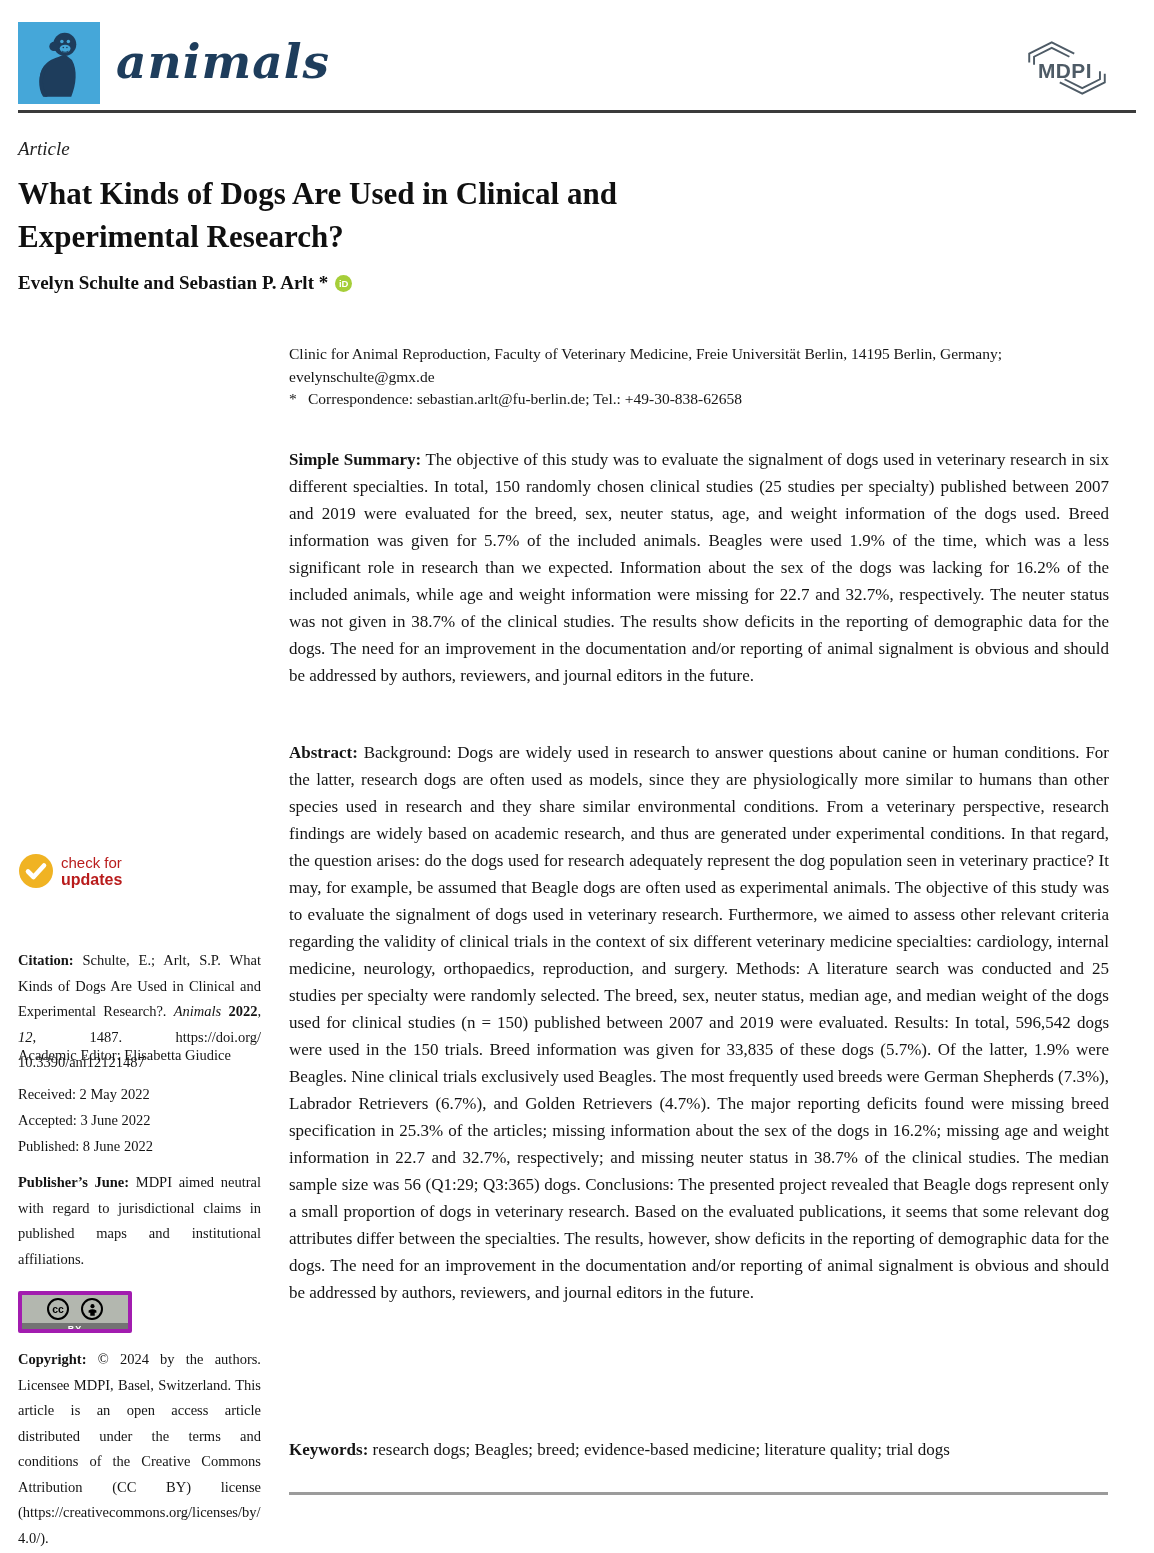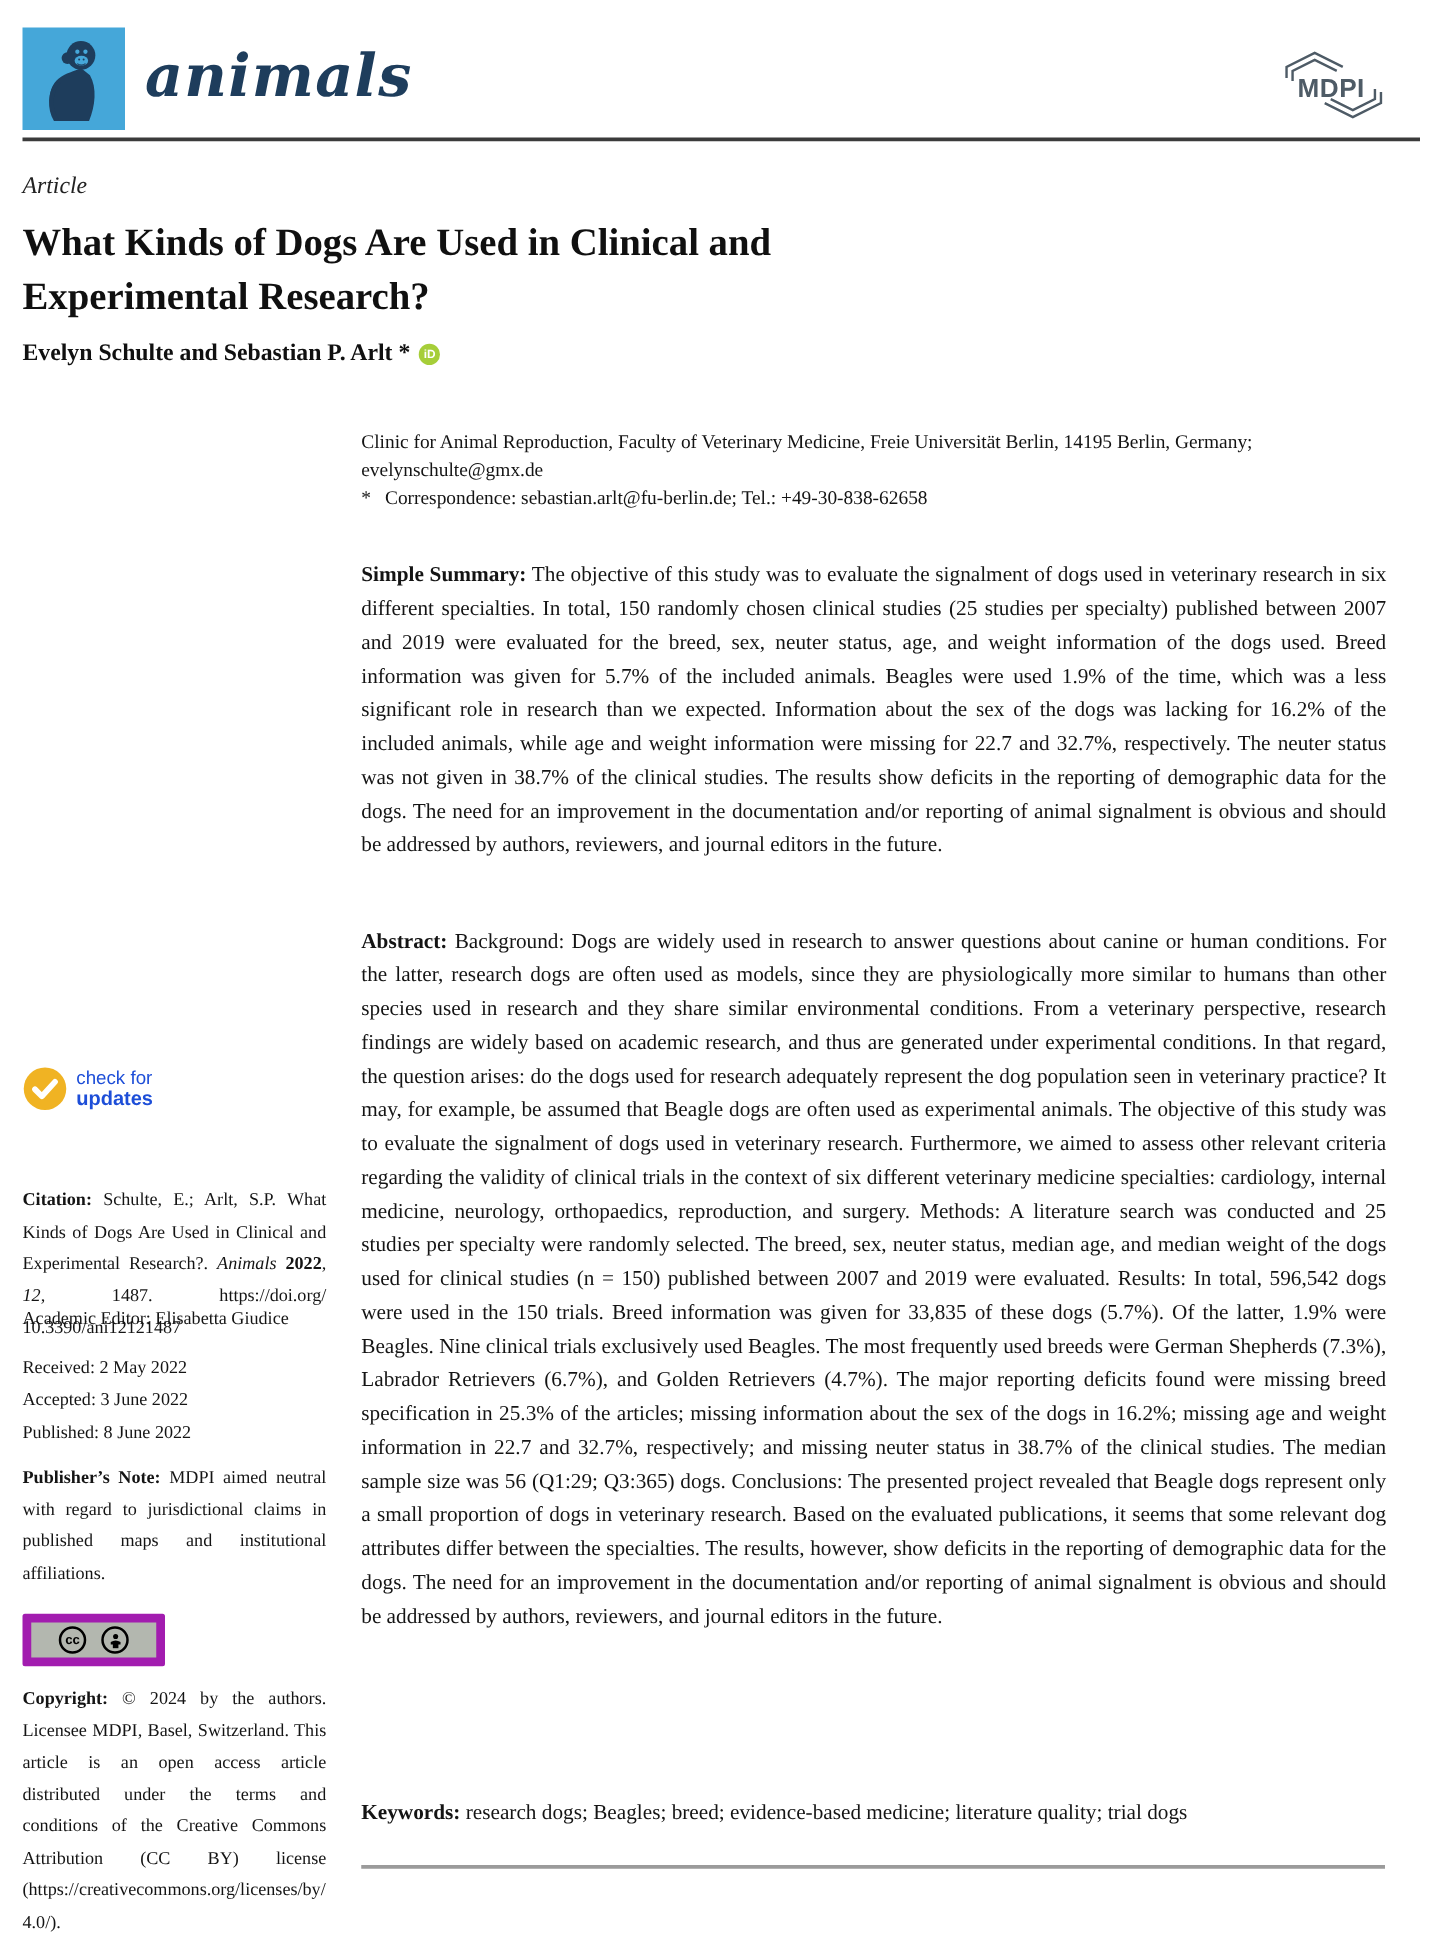--- a/index.html
+++ b/index.html
@@ -29,30 +29,30 @@
   .simple-summary { top:446px; }
   .abstract { top:739px; }
   .keywords { top:1436px; }
   .bottom-rule { left:289px; top:1492px; width:819px; height:2.5px; background:#9b9b9b; }
   b.lab { font-weight:bold; }
 
   
   .side { left:18px; width:243px; }
   .side-par { font-size:14.5px; line-height:25.5px; text-align:justify; overflow-wrap:anywhere; }
   .check-badge { top:853px; display:flex; align-items:center; gap:7px; cursor:pointer; }
-  .check-text { font-family:"Liberation Sans", sans-serif; font-size:15px; line-height:17px; color:#1d4ed8; }
+  .check-text { font-family:"Liberation Sans", sans-serif; font-size:15px; line-height:17px; color:#b91c1c; }
   .check-text .bold { font-weight:bold; font-size:16px; }
   .citation { top:948px; }
   .academic-editor { top:1043px; font-size:14.5px; line-height:25.5px; }
   .dates { top:1081px; font-size:14.5px; line-height:26px; }
   .pub-note { top:1170px; }
   .copyright { top:1347px; }
 
   
-  .cc-badge { top:1291px; left:18px; width:114px; height:42px; border:7px solid #a21caf; border-radius:2px; background:#b3b7af; overflow:hidden; cursor:pointer; }
+  .cc-badge { top:1291px; left:18px; width:114px; height:42px; border:4px solid #a21caf; border-radius:2px; background:#b3b7af; overflow:hidden; cursor:pointer; }
   .cc-top { height:28px; display:flex; align-items:center; justify-content:center; gap:12px; }
   .cc-circle { width:22px; height:22px; border:2.2px solid #000; border-radius:50%; display:flex; align-items:center; justify-content:center; font-family:"Liberation Sans", sans-serif; font-weight:bold; font-size:10.5px; color:#000; }
   .cc-strip { height:13px; background:#737373; color:#fff; font-family:"Liberation Sans", sans-serif; font-weight:bold; font-size:9px; letter-spacing:1px; text-align:center; line-height:13px; }
   .it { font-style:italic; }
 </style>
 </head>
 <body>
 
 <div class="page">
 
@@ -130,21 +130,21 @@
   <p class="abs side side-par citation"><b class="lab">Citation:</b><span> Schulte, E.; Arlt, S.P. What Kinds of Dogs Are Used in Clinical and Experimental Research?. </span><span class="it">Animals</span><b> 2022</b><span>, </span><span class="it">12</span><span>, 1487. </span><span>https://doi.org/</span><wbr><span>10.3390/ani12121487</span></p>
 
   <div class="abs side academic-editor">Academic Editor: Elisabetta Giudice</div>
 
   <div class="abs side dates">
     <div>Received: 2 May 2022</div>
     <div>Accepted: 3 June 2022</div>
     <div>Published: 8 June 2022</div>
   </div>
 
-  <p class="abs side side-par pub-note"><b class="lab">Publisher’s Note:</b><span> MDPI aimed neutral with regard to jurisdictional claims in published maps and institutional affiliations.</span></p>
+  <p class="abs side side-par pub-note"><b class="lab">Publisher’s June:</b><span> MDPI aimed neutral with regard to jurisdictional claims in published maps and institutional affiliations.</span></p>
 
   <div class="abs cc-badge">
     <div class="cc-top">
       <span class="cc-circle">cc</span>
       <span class="cc-circle">
         <svg width="13" height="13" viewBox="0 0 14 14">
           <circle cx="7" cy="3.4" r="2.2" fill="#000"></circle>
           <path d="M2.8 8.2 Q7 5.4 11.2 8.2 L11.2 10.4 L9.4 10.4 L9.4 13.6 L4.6 13.6 L4.6 10.4 L2.8 10.4 Z" fill="#000"></path>
         </svg>
       </span>

